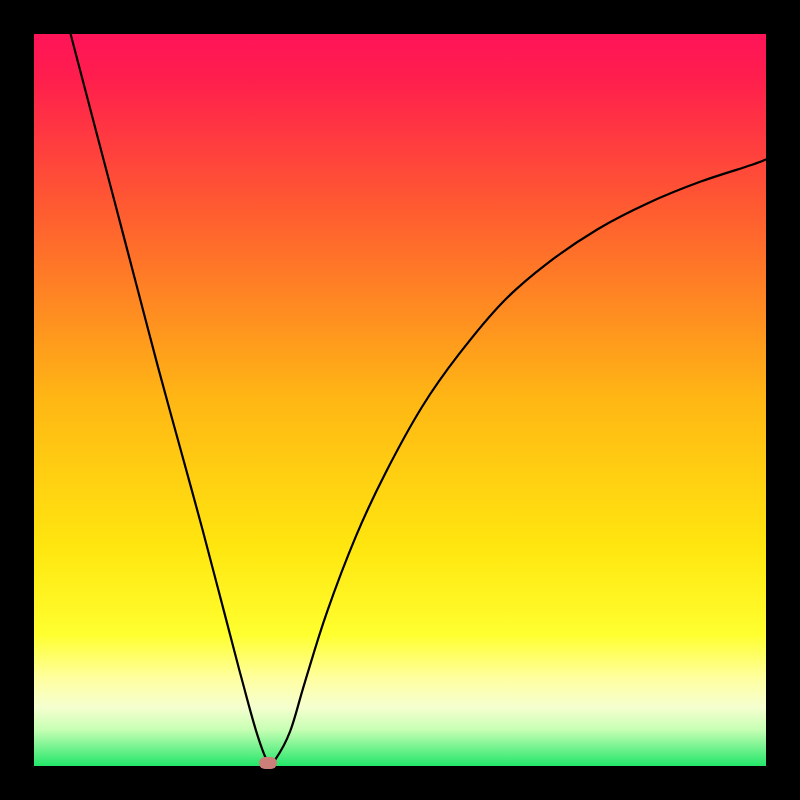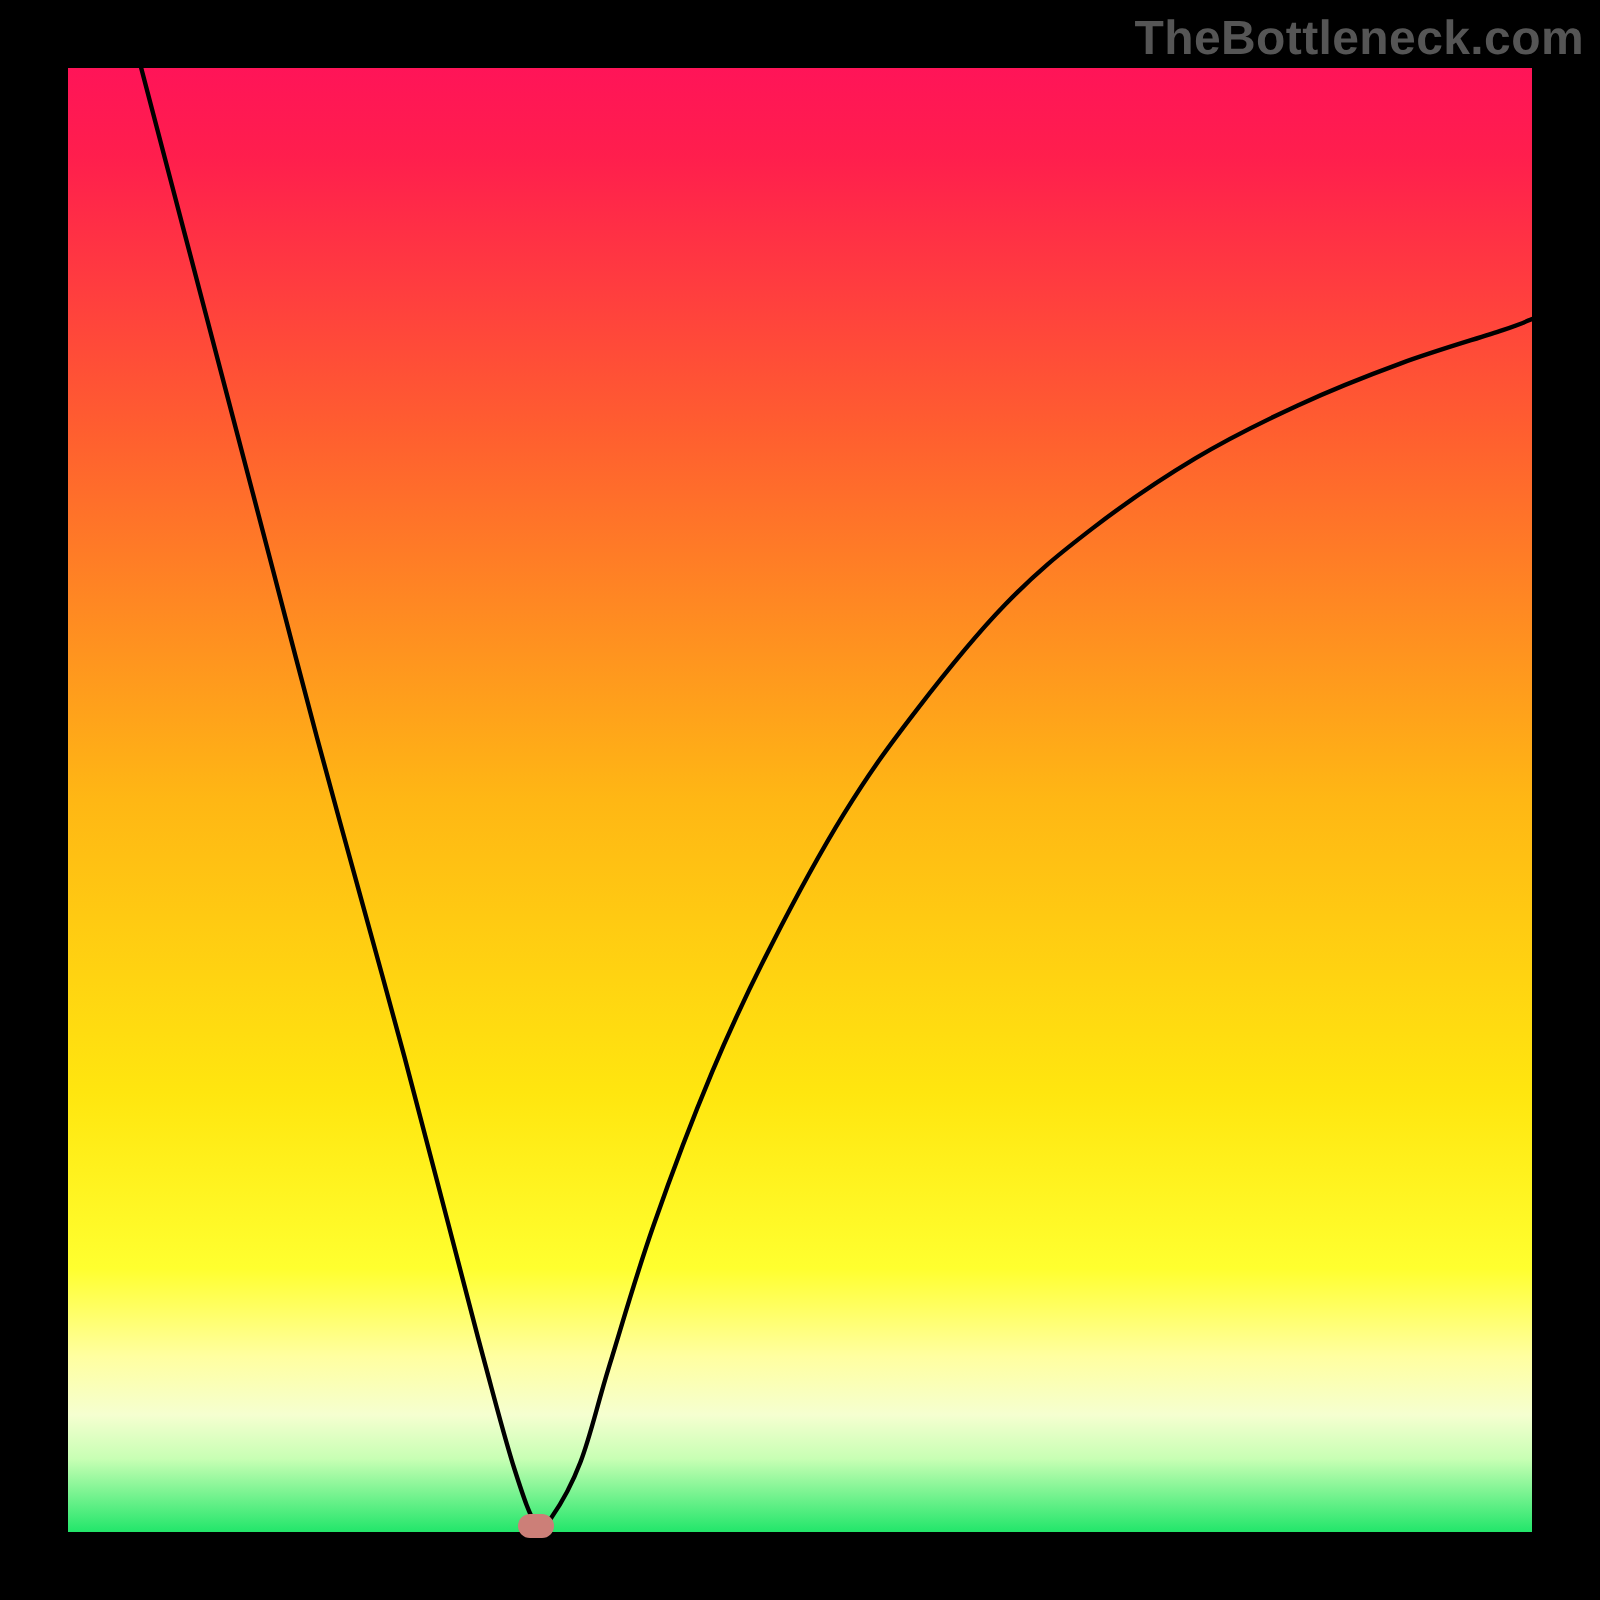--- a/index.html
+++ b/index.html
@@ -54,14 +54,13 @@
 </head>
 <body>
 
 <div class="frame">
   <div class="plot-area" style="background: linear-gradient(rgb(255, 20, 88) 0%, rgb(255, 30, 77) 6%, rgb(255, 95, 47) 25%, rgb(255, 183, 20) 50%, rgb(255, 230, 15) 70%, rgb(255, 255, 47) 82%, rgb(255, 255, 160) 88%, rgb(245, 255, 208) 92%, rgb(200, 255, 180) 95%, rgb(34, 230, 106) 100%);">
     <svg class="curve" viewBox="0 0 732 732" preserveAspectRatio="none">
       <path id="curve-path" d="M 36.60 0.00 C 40.55 15.06, 50.65 53.54, 58.56 83.66 C 66.47 113.77, 72.61 137.20, 80.52 167.31 C 88.43 197.43, 94.57 220.85, 102.48 250.97 C 110.39 281.09, 116.53 305.14, 124.44 334.63 C 132.35 364.12, 138.49 385.94, 146.40 414.80 C 154.31 443.66, 160.45 465.48, 168.36 494.97 C 176.27 524.46, 183.07 551.02, 190.32 578.63 C 197.57 606.24, 202.69 626.38, 208.62 648.34 C 214.55 670.30, 218.65 686.20, 223.26 700.63 C 227.87 715.06, 230.95 724.12, 234.24 728.51 C 237.53 732.91, 237.61 730.68, 241.56 725.03 C 245.51 719.38, 250.93 710.95, 256.20 697.14 C 261.47 683.34, 264.25 669.68, 270.84 648.34 C 277.43 627.01, 283.58 604.98, 292.80 578.63 C 302.02 552.28, 311.54 527.04, 322.08 501.94 C 332.62 476.85, 339.50 462.41, 351.36 439.20 C 363.22 415.99, 374.78 394.30, 387.96 372.97 C 401.14 351.64, 410.07 339.51, 424.56 320.69 C 439.05 301.86, 452.67 284.71, 468.48 268.40 C 484.29 252.09, 495.27 243.23, 512.40 230.06 C 529.53 216.88, 545.19 206.24, 563.64 195.20 C 582.09 184.16, 596.43 177.24, 614.88 168.71 C 633.33 160.18, 647.67 154.57, 666.12 147.79 C 684.57 141.02, 705.50 135.08, 717.36 131.06 C 729.22 127.05, 729.36 126.49, 732.00 125.49" fill="none" stroke="#000000" stroke-width="2.2" stroke-linecap="round" stroke-linejoin="round"></path>
     </svg>
     <div class="marker" id="min-marker" style="left: 234.24px; top: 728.514px; background: rgb(204, 127, 120);"></div>
   </div>
-  <div class="watermark">TheBottleneck.com</div>
 </div>
 
 </body></html>

